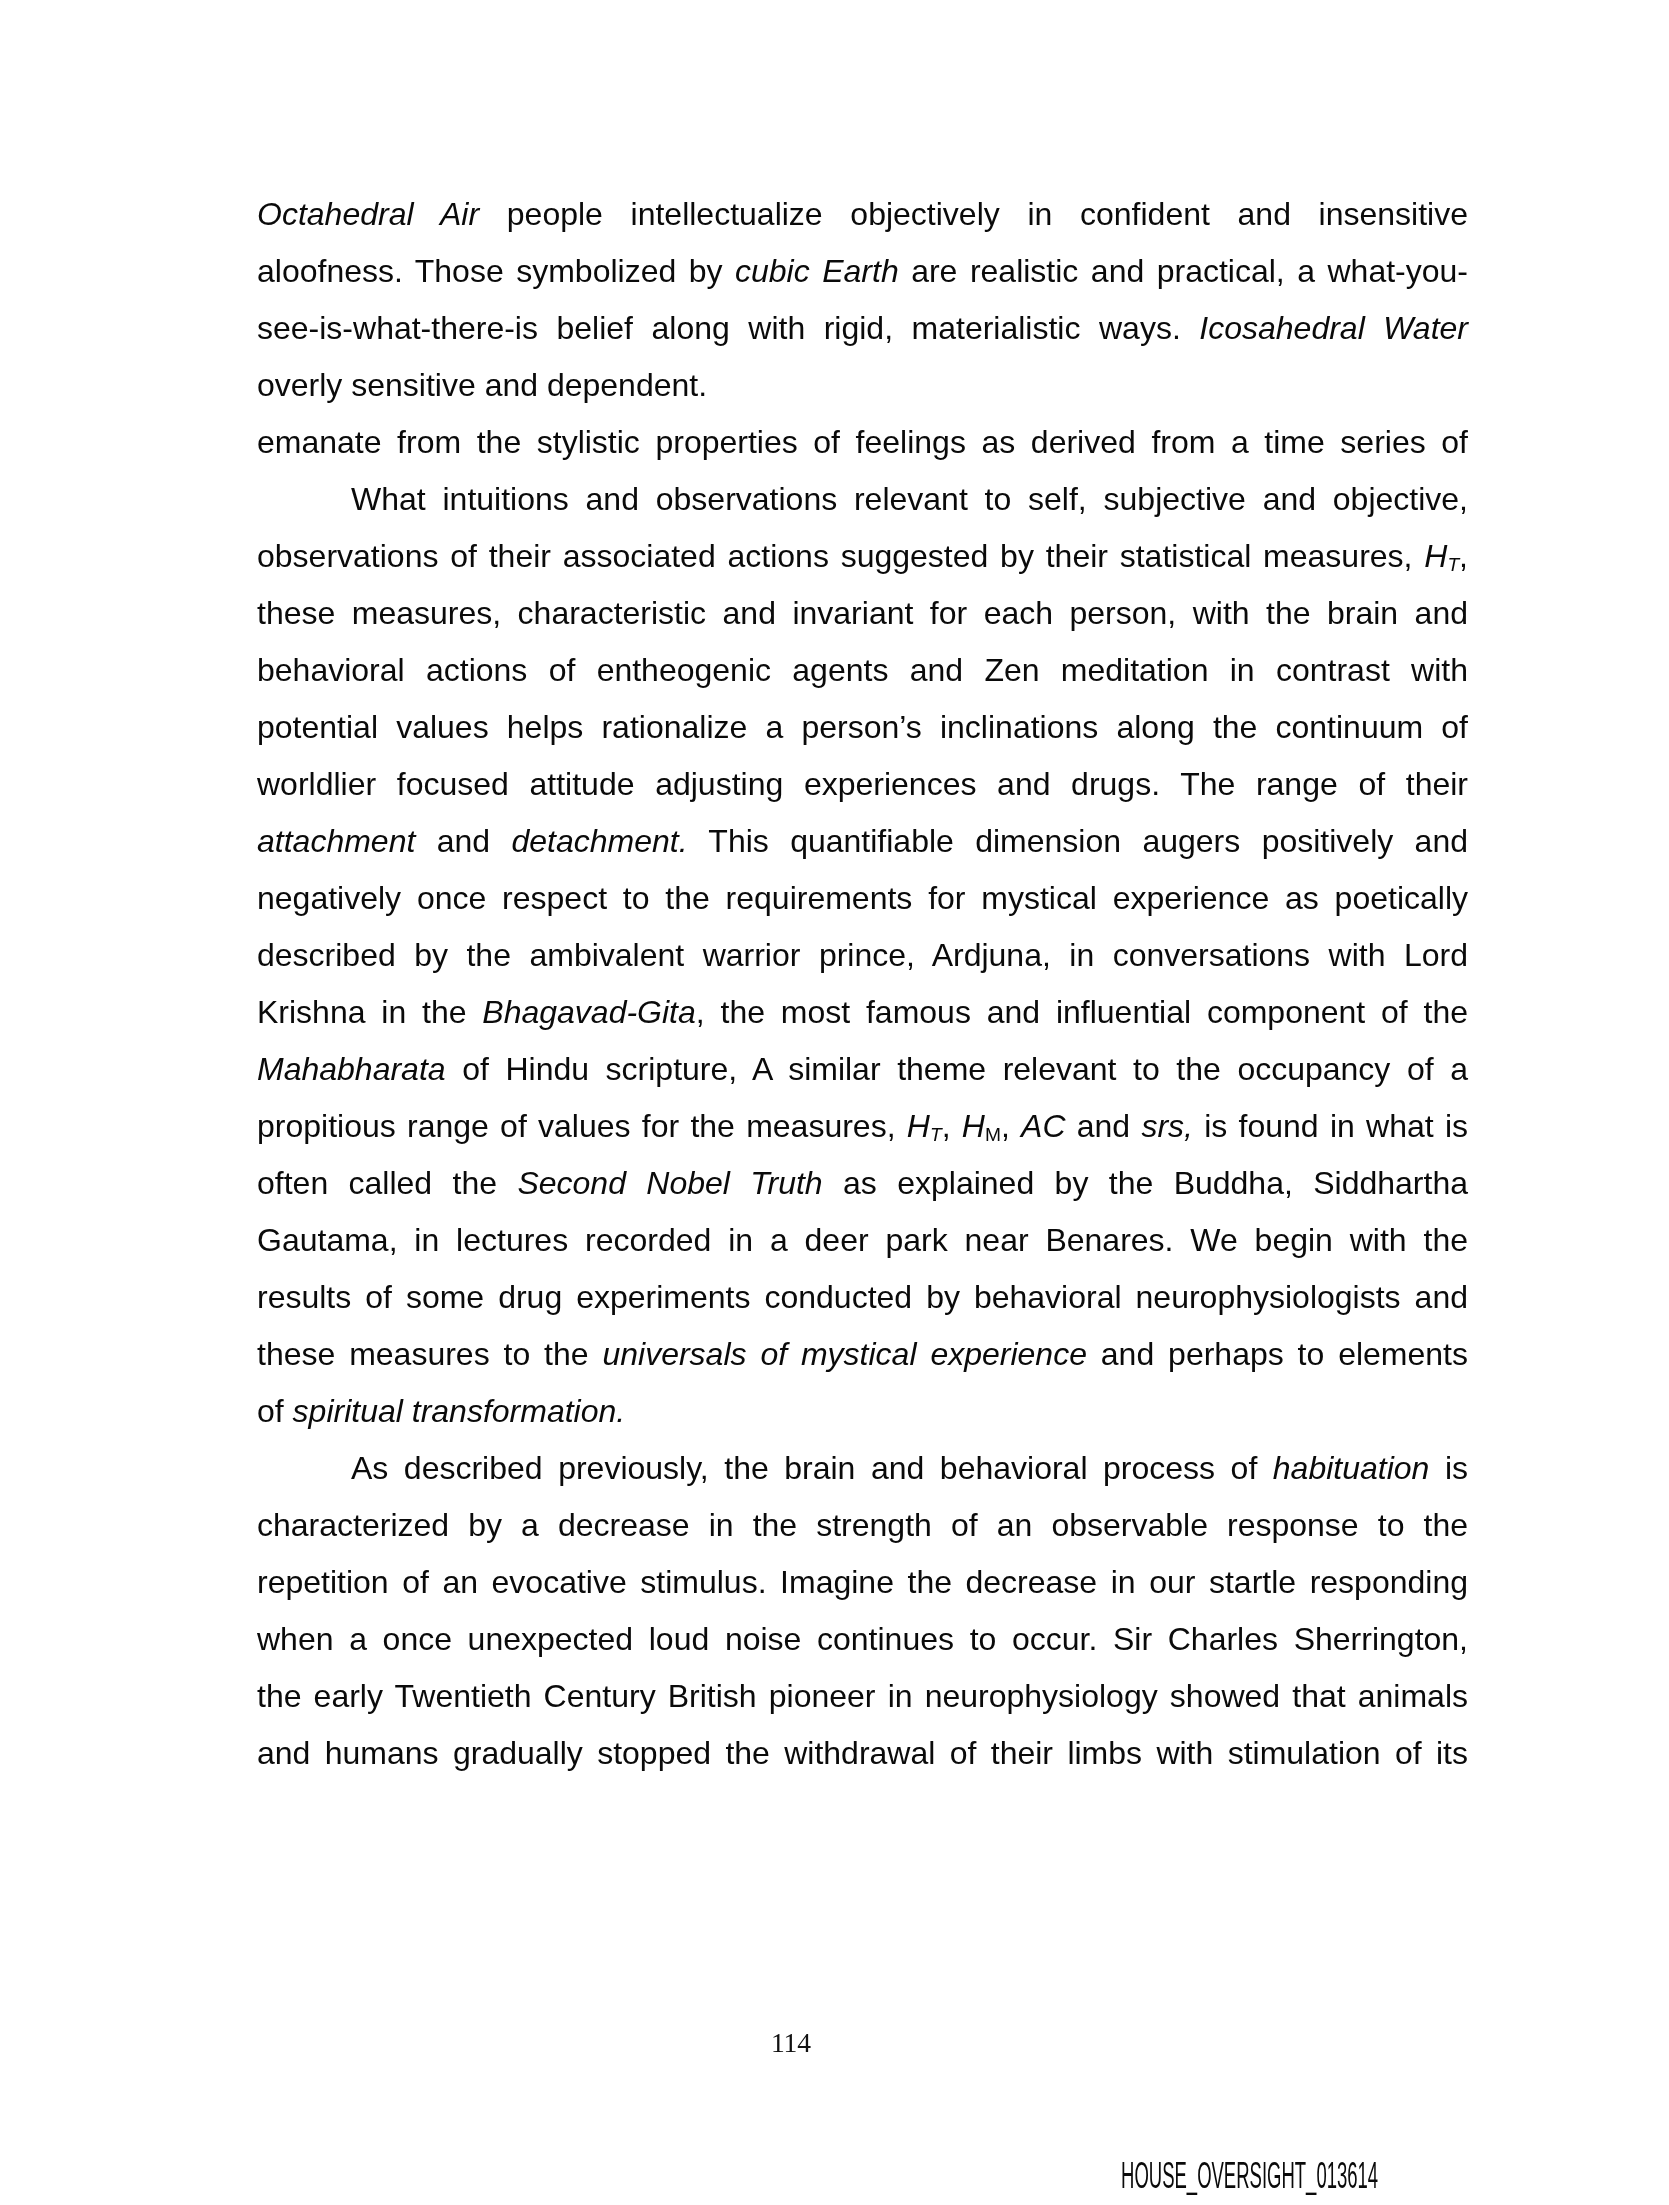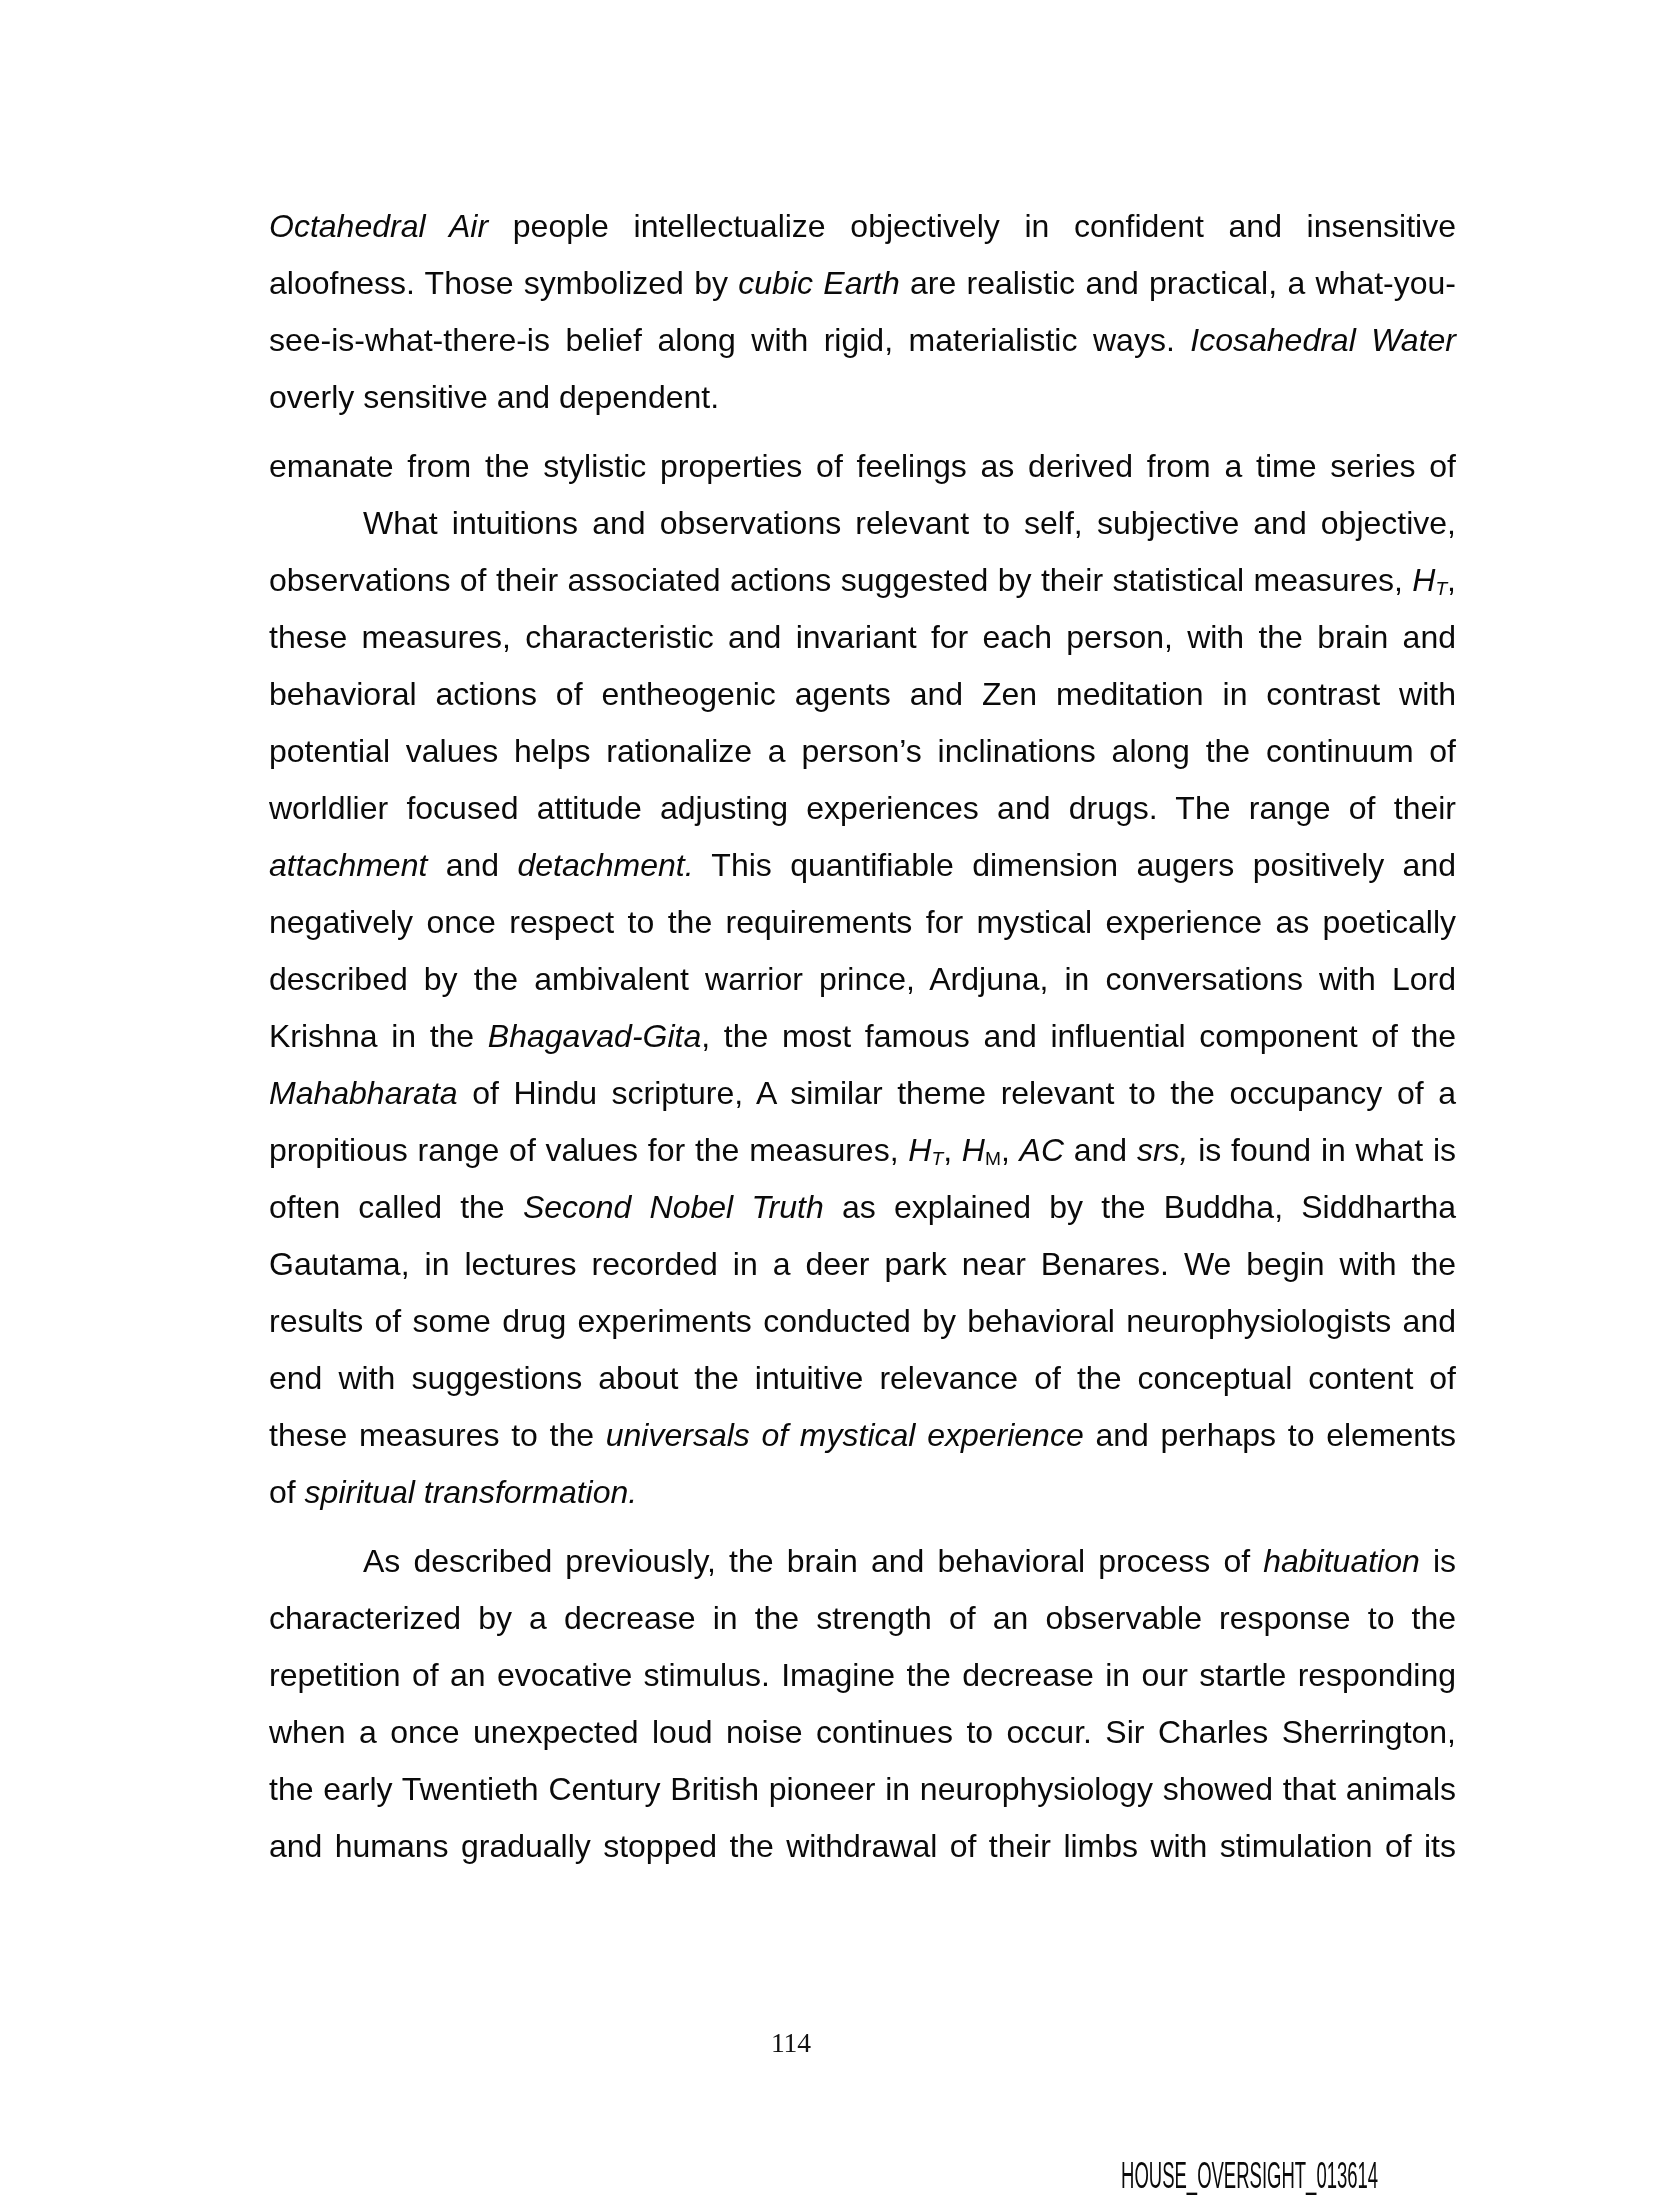--- a/index.html
+++ b/index.html
@@ -12,21 +12,21 @@
     color: #000000;
   }
   #body-text {
     position: absolute;
     left: 257px;
     top: 186px;
     width: 1211px;
     font-size: 32px;
     color: #0a0a0a;
   }
-  .para { margin: 12px; padding: 0; }
+  .para { margin: 0; padding: 0; }
   .line {
     line-height: 57px;
     text-align: justify;
     text-align-last: justify;
     white-space: normal;
   }
   .line.end { text-align-last: left; }
   .line.indent { padding-left: 94px; }
   .i { font-style: italic; }
   .sub {
@@ -76,21 +76,20 @@
       <div class="line"><span>worldlier focused attitude adjusting experiences and drugs. The range of their</span></div>
       <div class="line"><span class="i">attachment</span><span> and </span><span class="i">detachment.</span><span> This quantifiable dimension augers positively and</span></div>
       <div class="line"><span>negatively once respect to the requirements for mystical experience as poetically</span></div>
       <div class="line"><span>described by the ambivalent warrior prince, Ardjuna, in conversations with Lord</span></div>
       <div class="line"><span>Krishna in the </span><span class="i">Bhagavad-Gita</span><span>, the most famous and influential component of the</span></div>
       <div class="line"><span class="i">Mahabharata</span><span> of Hindu scripture, A similar theme relevant to the occupancy of a</span></div>
       <div class="line"><span>propitious range of values for the measures, </span><span class="i">H</span><span class="sub i">T</span><span>, </span><span class="i">H</span><span class="sub">M</span><span>, </span><span class="i">AC</span><span> and </span><span class="i">srs,</span><span> is found in what is</span></div>
       <div class="line"><span>often called the </span><span class="i">Second Nobel Truth</span><span> as explained by the Buddha, Siddhartha</span></div>
       <div class="line"><span>Gautama, in lectures recorded in a deer park near Benares. We begin with the</span></div>
       <div class="line"><span>results of some drug experiments conducted by behavioral neurophysiologists and</span></div>
-      <div class="line"><span>end with suggestions about the intuitive relevance of the conceptual content of</span></div>
       <div class="line"><span>these measures to the </span><span class="i">universals of mystical experience</span><span> and perhaps to elements</span></div>
       <div class="line end"><span>of </span><span class="i">spiritual transformation.</span></div>
     </div>
     <div class="para">
       <div class="line indent"><span>As described previously, the brain and behavioral process of </span><span class="i">habituation</span><span> is</span></div>
       <div class="line"><span>characterized by a decrease in the strength of an observable response to the</span></div>
       <div class="line"><span>repetition of an evocative stimulus. Imagine the decrease in our startle responding</span></div>
       <div class="line"><span>when a once unexpected loud noise continues to occur. Sir Charles Sherrington,</span></div>
       <div class="line"><span>the early Twentieth Century British pioneer in neurophysiology showed that animals</span></div>
       <div class="line"><span>and humans gradually stopped the withdrawal of their limbs with stimulation of its</span></div>

